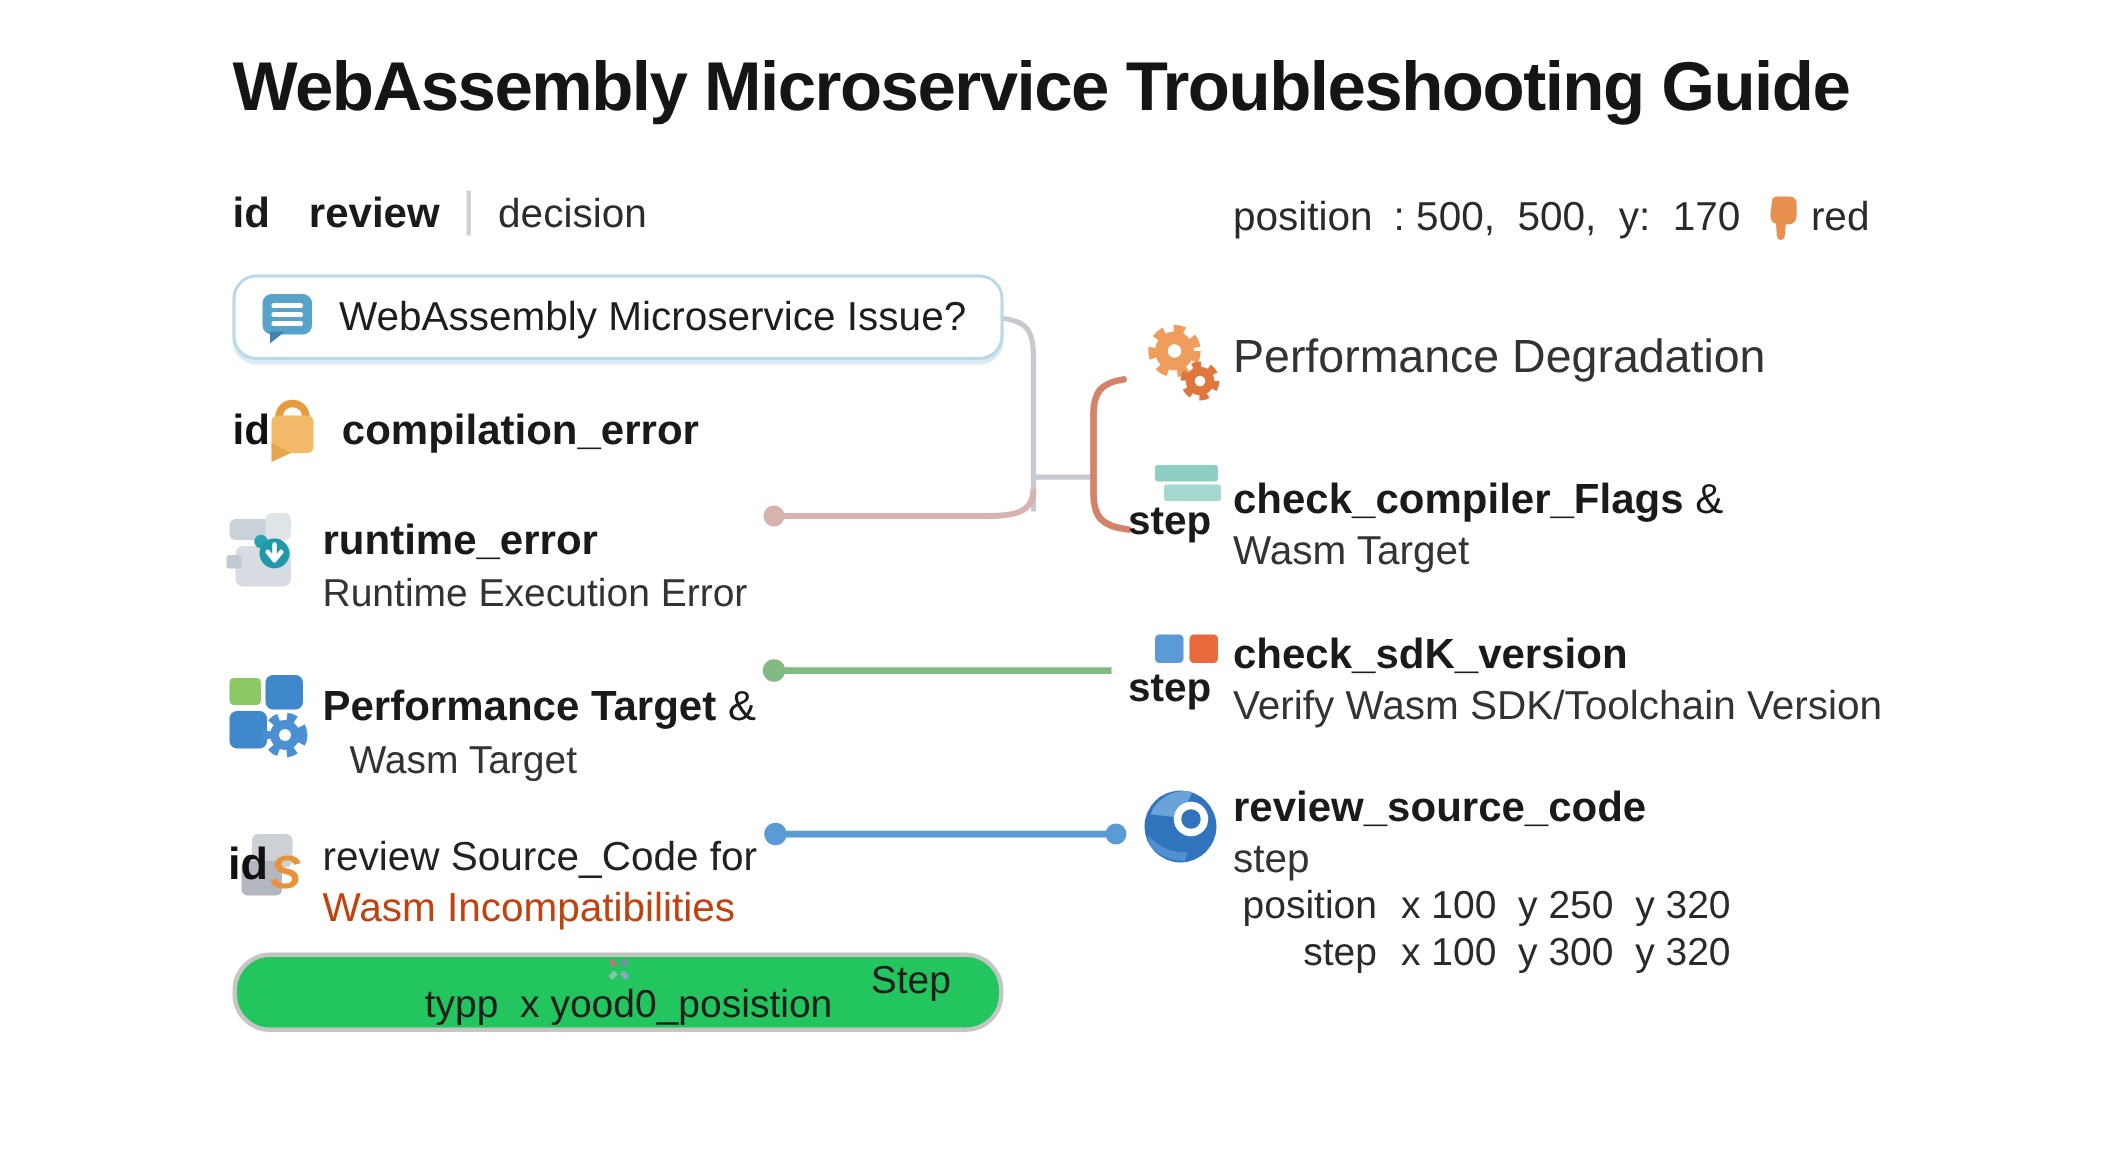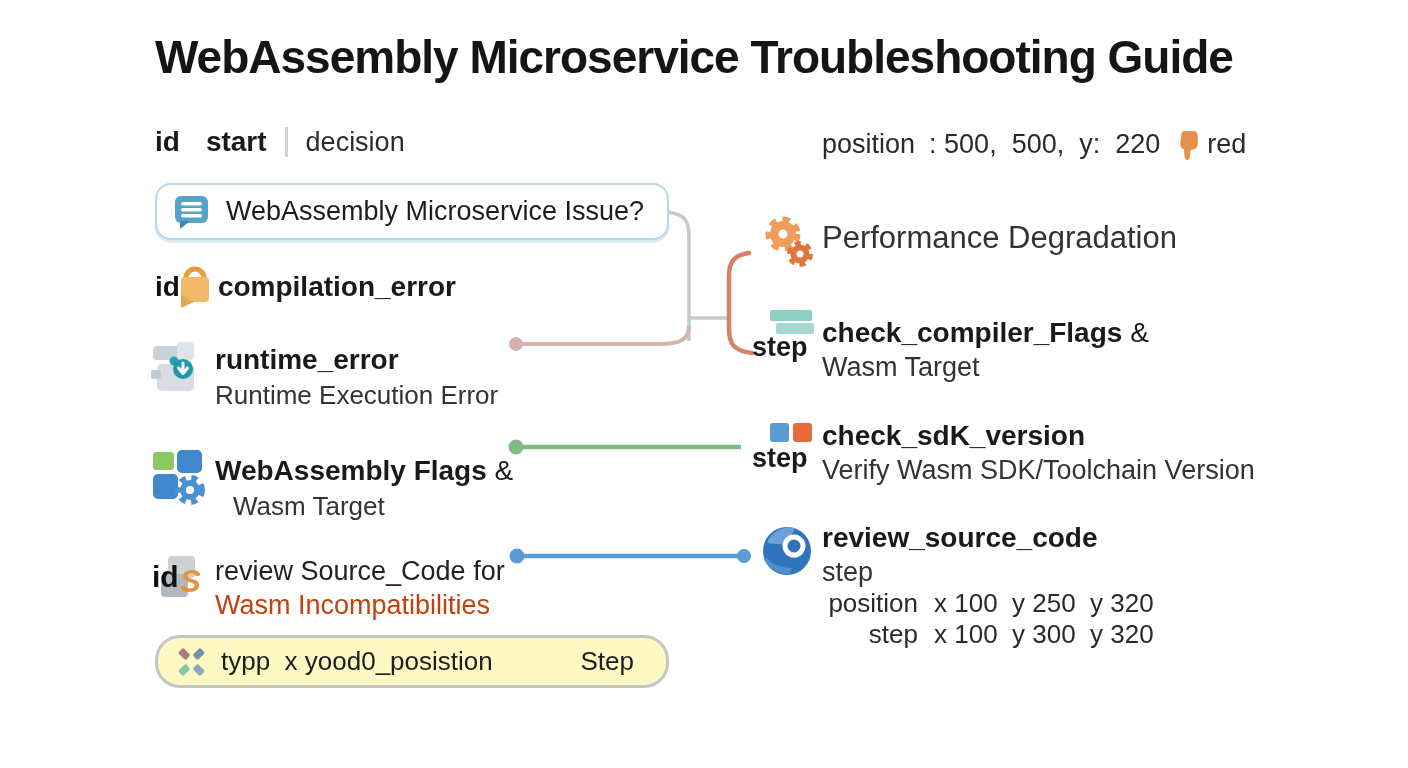--- a/index.html
+++ b/index.html
@@ -18,22 +18,22 @@
   .metaL .reg{font-weight:400;color:#2c2c2c;font-size:27px;}
   .metaR{left:822px;top:128px;display:flex;align-items:center;font-size:27px;color:#2a2a2a;}
   .pre{white-space:pre;}
   .pill1{left:155px;top:183px;width:514px;height:57px;border:2.5px solid var(--pill-blue-border);
     border-radius:16px;background:#fff;box-shadow:0 3px 0 0 #d9eaf3;display:flex;align-items:center;padding:16px 16px;}
   .pill1 .lbl{font-size:27px;color:#1d1d1d;margin-left:16px;}
   .rowflex{display:flex;align-items:center;}
   .nodetitle{font-size:28px;font-weight:700;color:#1a1a1a;}
   .nodetitle .amp{font-weight:400;}
   .nodesub{font-size:26px;font-weight:400;color:#333;}
-  .pill2{left:155px;top:635px;width:514px;height:53px;background:#fef9c3;border:3px solid var(--pill-gray-border);
-    border-radius:25px;display:flex;align-items:center;padding:0 18px;}
+  .pill2{left:155px;top:635px;width:514px;height:53px;background:#22c55e;border:3px solid var(--pill-gray-border);
+    border-radius:25px;display:flex;align-items:center;padding:0 18px;flex-direction:column;}
   .pill2 .lbl{font-size:26px;color:#1d1d1d;margin-left:14px;}
   .pill2 .step{position:absolute;right:32px;font-size:26px;color:#1d1d1d;}
   .badge{font-size:27px;font-weight:700;color:#1a1a1a;}
   .coords{left:822px;top:588px;font-size:26px;color:#2a2a2a;}
   .coords .crow{display:flex;line-height:31px;}
   .coords .clab{width:96px;text-align:right;margin-right:16px;}
   svg{display:block;}
   #connectors{left:0;top:0;pointer-events:none;}
   .idtext{font-weight:700;font-size:28px;color:#111;}
 </style>
@@ -50,28 +50,28 @@
   <circle cx="516" cy="447" r="7.5" style="fill:var(--line-green)"></circle>
   <line x1="517" y1="556" x2="744" y2="556" style="stroke:var(--line-blue)" stroke-width="4.5"></line>
   <circle cx="517" cy="556" r="7.5" style="fill:var(--line-blue)"></circle>
   <circle cx="744" cy="556" r="7" style="fill:var(--line-blue)"></circle>
 </svg>
 
 <div class="abs title">WebAssembly Microservice Troubleshooting Guide</div>
 
 <div class="abs metaL">
   <span class="b">id</span>
-  <span class="b" style="margin-left:26px">start</span>
+  <span class="b" style="margin-left:26px">review</span>
   <span class="div"></span>
   <span class="reg">decision</span>
 </div>
 
 <div class="abs metaR">
   <span>position</span>
-  <span class="pre" style="margin-left:14px">: 500,  500,  y:  220</span>
+  <span class="pre" style="margin-left:14px">: 500,  500,  y:  170</span>
   <svg width="25" height="31" viewBox="0 0 24 30" style="margin:2px 6px 0 16px">
     <path d="M5 4 Q5 1 9 1 L16 1 Q21 1 21 6 L21 13 Q21 19 15 19 L14 19 L13.4 26 Q13.1 29 10.8 29 Q8.5 29 8.2 26 L7.6 18.6 Q4 17.5 4 13 Z" style="fill:var(--accent-orange)"></path>
   </svg>
   <span>red</span>
 </div>
 
 <div class="abs pill1">
   <svg width="37" height="36" viewBox="0 0 37 36">
     <rect x="2" y="2" width="33" height="27" rx="6" fill="#57A3C9"></rect>
     <path d="M7 27 L7 35 L17 27 Z" fill="#3E85AD"></path>
@@ -82,21 +82,21 @@
   <span class="lbl">WebAssembly Microservice Issue?</span>
 </div>
 
 <div class="abs rowflex" style="left:155px;top:262px;height:50px;">
   <span class="idtext" style="position:relative;z-index:2">id</span>
   <svg width="46" height="48" viewBox="0 0 46 48" style="margin-left:-8px;margin-top:-2px">
     <path d="M14 16 a9 9 0 0 1 18 0" fill="none" stroke="#E89A3F" stroke-width="5"></path>
     <rect x="9" y="15" width="28" height="25" rx="4" fill="#F2BA68"></rect>
     <path d="M9 33 L22 40 L9 46 Z" fill="#E8A54C"></path>
   </svg>
-  <span class="nodetitle" style="">compilation_error</span>
+  <span class="nodetitle" style="margin-left:10px">compilation_error</span>
 </div>
 
 <svg class="abs" style="left:150px;top:340px" width="58" height="60" viewBox="0 0 58 60">
   <rect x="3" y="6" width="30" height="14" rx="4" fill="#C9D2D9"></rect>
   <rect x="27" y="2" width="17" height="18" rx="4" fill="#DFE4E8"></rect>
   <rect x="7" y="24" width="37" height="27" rx="5" fill="#D7DDE3"></rect>
   <rect x="1" y="30" width="10" height="9" rx="2" fill="#C2CBD3"></rect>
   <circle cx="24" cy="21" r="4.5" fill="#2AA3B0"></circle>
   <circle cx="33" cy="29" r="10" fill="#1F98A8"></circle>
   <path d="M33 23 L33 32 M28.5 28 L33 33.5 L37.5 28" fill="none" stroke="#fff" stroke-width="3" stroke-linecap="round" stroke-linejoin="round"></path>
@@ -111,21 +111,21 @@
   <rect x="27" y="2" width="25" height="23" rx="5" fill="#3E88CB"></rect>
   <rect x="3" y="26" width="25" height="25" rx="5" fill="#3E88CB"></rect>
   <g>
     <circle cx="40" cy="42" r="12" fill="none" stroke="#4A90D2" stroke-width="6" stroke-dasharray="6 5.5"></circle>
     <circle cx="40" cy="42" r="10" fill="#4A90D2"></circle>
     <circle cx="40" cy="42" r="4" fill="#fff"></circle>
   </g>
 </svg>
 <div class="abs" style="left:215px;top:455px">
   <div class="nodetitle">
-    <span>WebAssembly Flags</span>
+    <span>Performance Target</span>
     <span class="amp">&amp;</span>
   </div>
   <div class="nodesub" style="margin-top:4px;margin-left:18px">Wasm Target</div>
 </div>
 
 <div class="abs" style="left:150px;top:552px;width:64px;height:56px">
   <svg width="64" height="56" viewBox="0 0 64 56" style="position:absolute;left:0;top:0">
     <rect x="18" y="4" width="27" height="22" rx="4" fill="#CDD0D5"></rect>
     <rect x="11" y="22" width="27" height="23" rx="4" fill="#B3B7BF"></rect>
   </svg>

